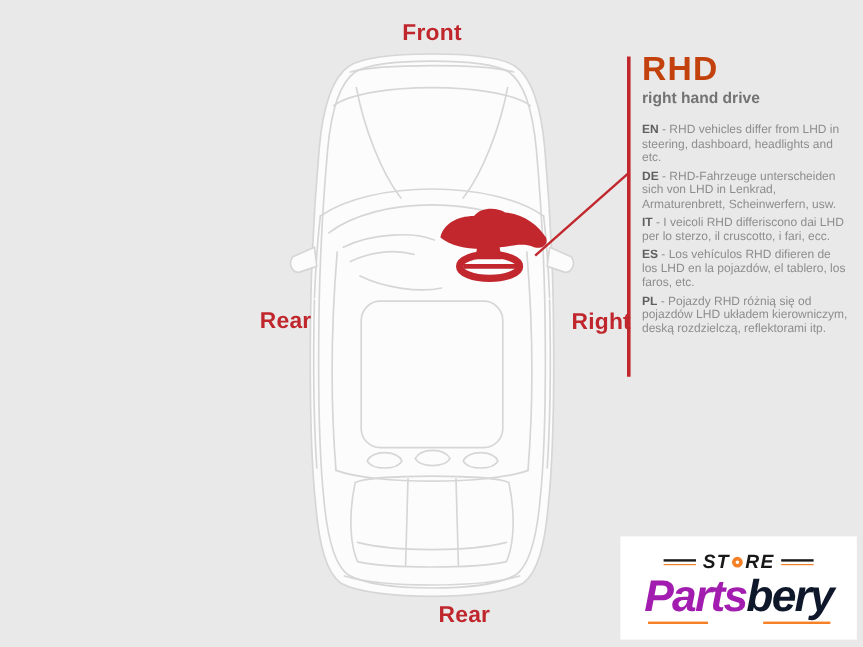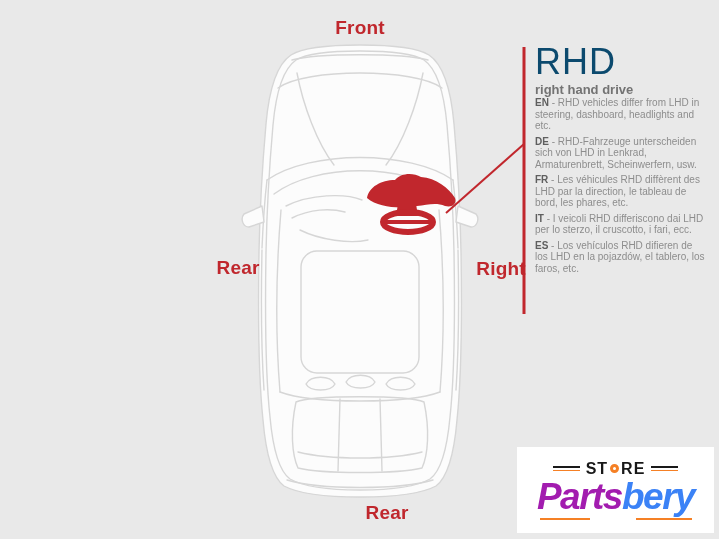--- a/index.html
+++ b/index.html
@@ -15,55 +15,55 @@
   }
   .lbl-front { left:360px; top:28px; }
   .lbl-left  { left:238px; top:268px; }
   .lbl-right { left:485px; top:269px;margin-left:16px; }
   .lbl-rear  { left:359px; top:513px;margin-left:28px; }
 
   .annotation {
     position:absolute; left:535px; top:44px; width:172px;
   }
   .annotation .title {
-    font-size:36px; font-weight:400; color:#0c4a6e; letter-spacing:1px; line-height:1;
+    font-size:28px; font-weight:700; color:#c2410c; letter-spacing:1px; line-height:1;
   }
   .annotation .subtitle {
     font-size:13px; font-weight:700; color:#737373; margin-top:2px;
   }
-  .annotation .entries { margin-top:0; }
+  .annotation .entries { margin-top:14px; }
   .annotation .entry {
     font-size:10px; line-height:11.5px; color:#8d8d8d; margin-bottom:4px;
   }
   .annotation .entry b { color:#5f5f5f; font-weight:700; }
 
   .logo-box {
     position:absolute; left:517px; top:447px; width:197px; height:86px;
     background:#ffffff; display:flex; flex-direction:column;
     align-items:center; justify-content:center;
   }
   .store-row { display:flex; align-items:center; gap:6px; margin-bottom:1px; }
   .line-stack { display:flex; flex-direction:column; gap:2px; width:27px; }
   .line-stack .ln-black { height:1.5px; background:#1a1a1a; }
   .line-stack .ln-orange { height:1.5px; background:#f58025; }
   .store-text {
     display:inline-flex; align-items:center;
-    font-size:16px; font-weight:800; 
+    font-size:16px; font-weight:800; font-style:italic;
     letter-spacing:1px; color:#181818;
   }
   .o-ring {
     display:inline-block; width:9px; height:9px;
     border:3px solid #f58025; border-radius:50%; margin:0 2px;
   }
   .brand-row {
     font-size:37px; font-weight:800; font-style:italic;
     letter-spacing:-1.5px; line-height:0.95; white-space:nowrap;
   }
   .brand-first  { color:#a21caf; }
-  .brand-second { color:#3b82f6; }
+  .brand-second { color:#0f172a; }
   .underline-row { display:flex; gap:46px; margin-top:4px; }
   .underline-row span { display:block; height:2px; background:#f58025; }
   .u1 { width:50px; } .u2 { width:56px; }
 </style>
 </head>
 <body>
 
 <div class="canvas">
 
   <svg width="719" height="539" viewBox="0 0 719 539" aria-hidden="true">
@@ -130,23 +130,23 @@
   <div class="dir-label lbl-left">Rear</div>
   <div class="dir-label lbl-right">Right</div>
   <div class="dir-label lbl-rear">Rear</div>
 
   <div class="annotation">
     <div class="title">RHD</div>
     <div class="subtitle">right hand drive</div>
     <div class="entries">
         <p class="entry"><b>EN</b><span> - RHD vehicles differ from LHD in steering, dashboard, headlights and etc.</span></p>
         <p class="entry"><b>DE</b><span> - RHD-Fahrzeuge unterscheiden sich von LHD in Lenkrad, Armaturenbrett, Scheinwerfern, usw.</span></p>
-        <p class="entry"><b>FR</b><span> - Les véhicules RHD diffèrent des LHD par la direction, le tableau de bord, les phares, etc.</span></p>
         <p class="entry"><b>IT</b><span> - I veicoli RHD differiscono dai LHD per lo sterzo, il cruscotto, i fari, ecc.</span></p>
         <p class="entry"><b>ES</b><span> - Los vehículos RHD difieren de los LHD en la pojazdów, el tablero, los faros, etc.</span></p>
+        <p class="entry"><b>PL</b><span> - Pojazdy RHD różnią się od pojazdów LHD układem kierowniczym, deską rozdzielczą, reflektorami itp.</span></p>
       </div>
   </div>
 
   <div class="logo-box">
     <div class="store-row">
       <span class="line-stack">
           <span class="ln-black"></span>
           <span class="ln-orange"></span>
         </span>
       <span class="store-text">

